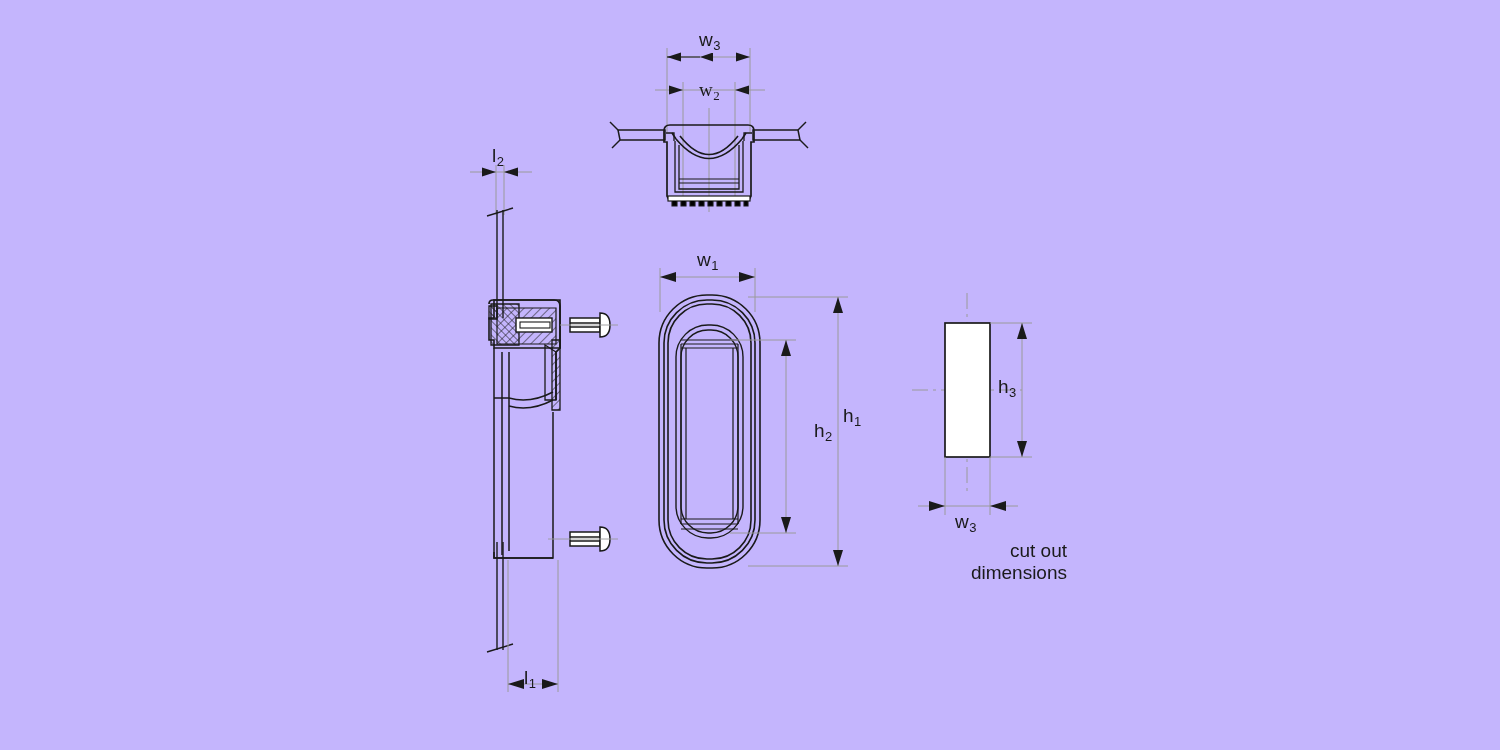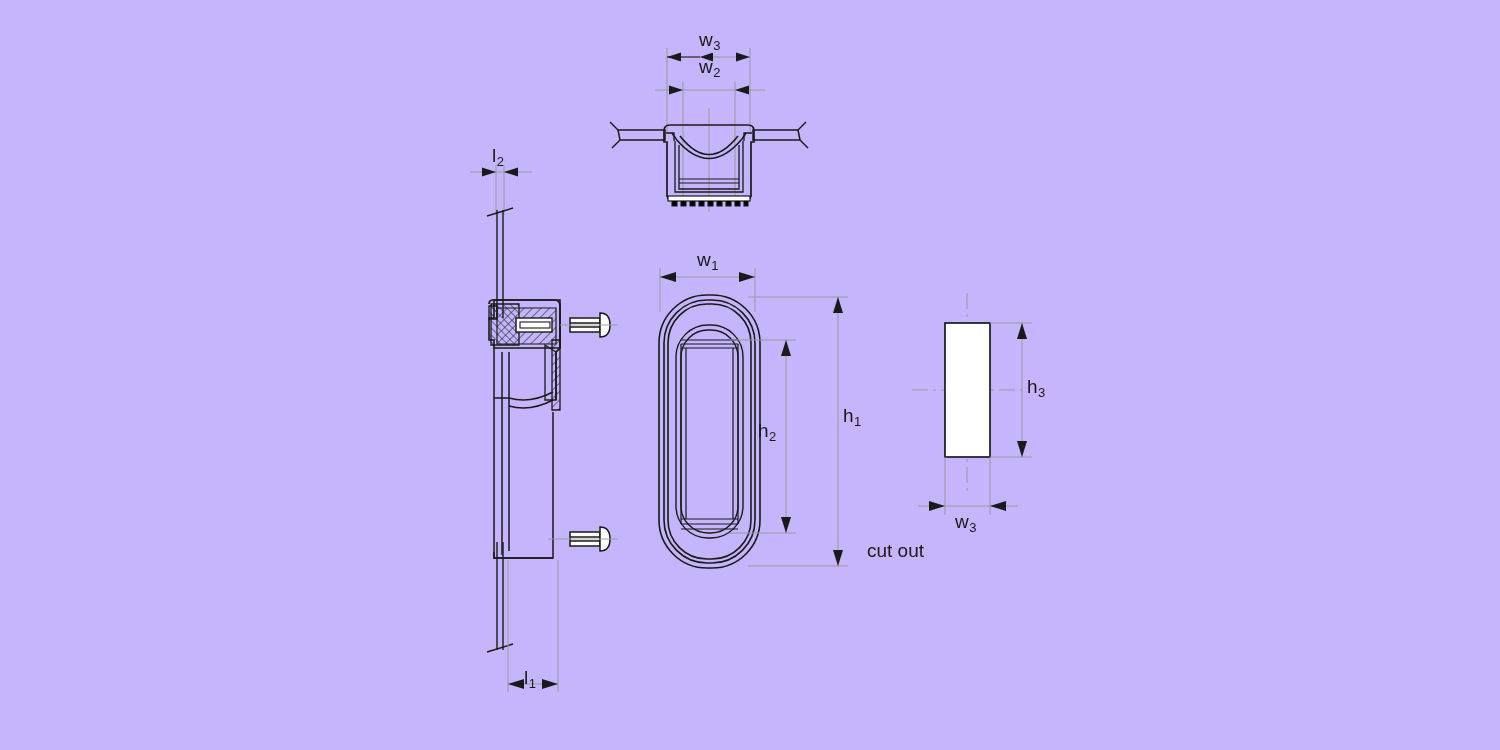--- a/index.html
+++ b/index.html
@@ -35,21 +35,21 @@
     vertical-align: baseline;
     position: relative;
     top: 4px;
     left: 0.5px;
   }
   .captiontext {
     position: absolute;
     font-family: "Liberation Sans", sans-serif;
     font-size: 19px;
     color: #1a1a1a;
-    text-align: left;
+    text-align: right;
     white-space: nowrap;
     line-height: 1.2;
   }
 </style>
 </head>
 <body>
 
 <div id="canvas">
 
   <svg class="drawing" viewBox="0 0 1500 750">
@@ -323,47 +323,48 @@
         <path d="M945,506 L929,501 L929,511 Z" fill="#1a1a1a"></path>
         <path d="M990,506 L1006,501 L1006,511 Z" fill="#1a1a1a"></path>
       </g>
     </g>
   </svg>
 
   <div class="dimlabel" style="left:699px; top:30px;">
     <span>w</span><sub>3</sub>
   </div>
 
-  <div class="dimlabel" style="left:699px; top:57px;">
+  <div class="dimlabel" style="left:699px; top:80px;font-family:Liberation Serif, serif;">
     <span>w</span><sub>2</sub>
   </div>
 
   <div class="dimlabel" style="left:492px; top:146px;">
     <span>l</span><sub>2</sub>
   </div>
 
   <div class="dimlabel" style="left:697px; top:250px;">
     <span>w</span><sub>1</sub>
   </div>
 
-  <div class="dimlabel" style="left:758px; top:421px;">
+  <div class="dimlabel" style="left:814px; top:421px;">
     <span>h</span><sub>2</sub>
   </div>
 
   <div class="dimlabel" style="left:843px; top:406px;">
     <span>h</span><sub>1</sub>
   </div>
 
-  <div class="dimlabel" style="left:1027px; top:377px;">
+  <div class="dimlabel" style="left:998px; top:377px;">
     <span>h</span><sub>3</sub>
   </div>
 
   <div class="dimlabel" style="left:955px; top:512px;">
     <span>w</span><sub>3</sub>
   </div>
 
   <div class="dimlabel" style="left:524px; top:668px;">
     <span>l</span><sub>1</sub>
   </div>
 
   <div class="captiontext" style="left:867px; top:540px; width:200px;">cut out</div>
+  <div class="captiontext" style="left:867px; top:562px; width:200px;">dimensions</div>
 
 </div>
 
 </body></html>

